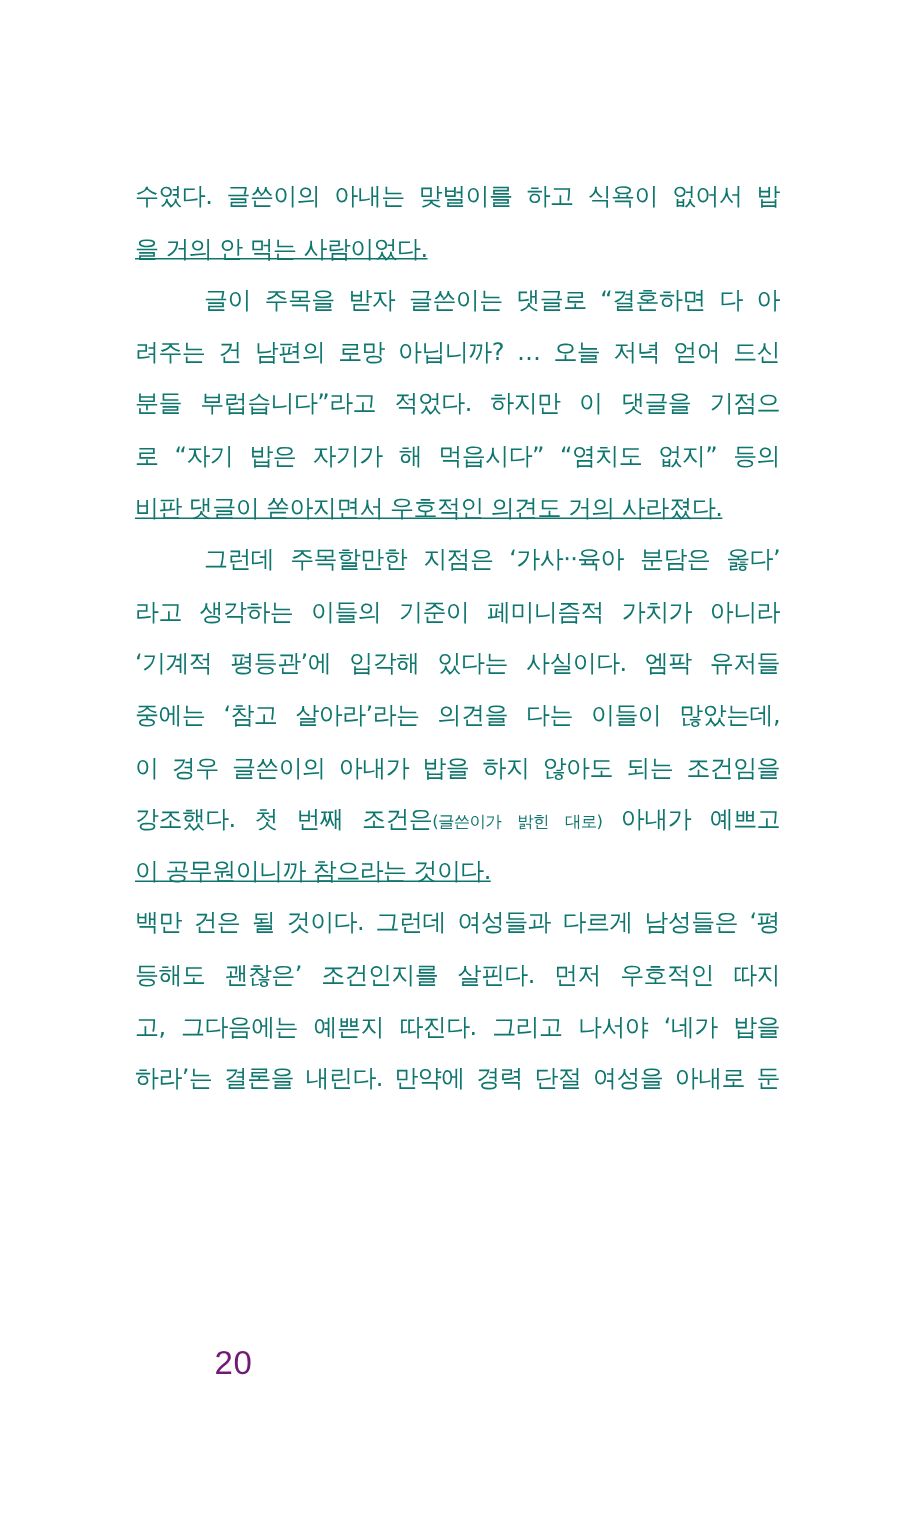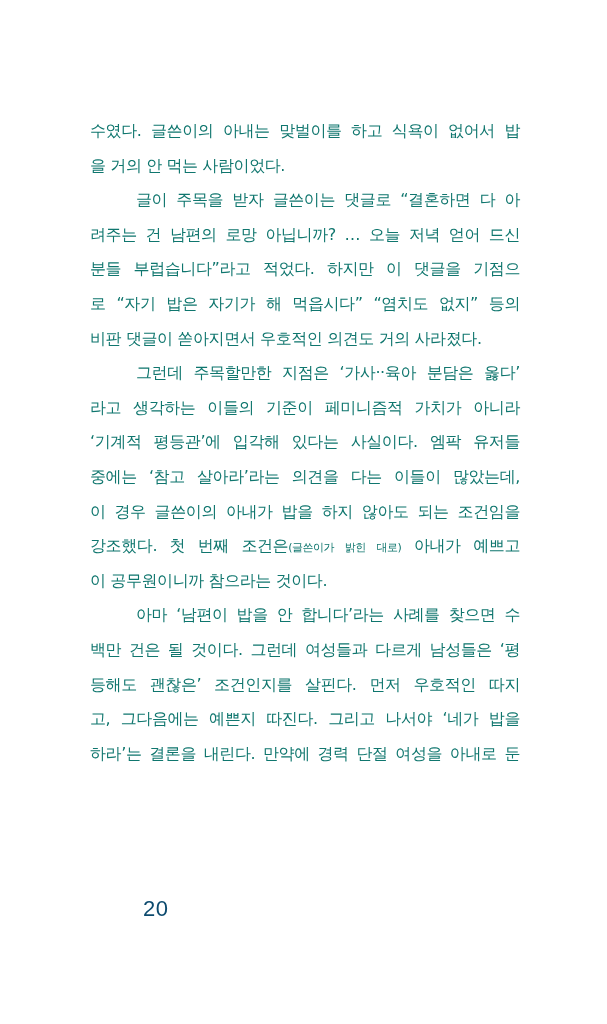--- a/index.html
+++ b/index.html
@@ -19,28 +19,28 @@
     .line {
       height: 34.6px;
       line-height: 34.6px;
       font-size: 16px;
       white-space: nowrap;
       letter-spacing: -0.4px;
       text-align: justify;
       text-align-last: justify;
       color: #0f766e;
     }
-    .line.last { text-align-last: left; }
+    .line.last { text-align-last: left; text-decoration: underline; }
     .line.indent { padding-left: 46px; }
     .small { font-size: 11px; letter-spacing: -0.5px; }
     .page-number {
       position: absolute;
       left: 143px; top: 896px;
       font-size: 22px;
-      color: #0c4a6e;
+      color: #701a75;
       font-family: "Liberation Sans", sans-serif;
       letter-spacing: 0.5px;
     }
   </style>
 </head>
 <body>
 
 <div class="page">
   <div class="line">수였다. 글쓴이의 아내는 맞벌이를 하고 식욕이 없어서 밥</div>
   <div class="line last">을 거의 안 먹는 사람이었다.</div>
@@ -51,20 +51,19 @@
   <div class="line last">비판 댓글이 쏟아지면서 우호적인 의견도 거의 사라졌다.</div>
   <div class="line indent">그런데 주목할만한 지점은 ‘가사··육아 분담은 옳다’</div>
   <div class="line">라고 생각하는 이들의 기준이 페미니즘적 가치가 아니라</div>
   <div class="line">‘기계적 평등관’에 입각해 있다는 사실이다. 엠팍 유저들</div>
   <div class="line">중에는 ‘참고 살아라’라는 의견을 다는 이들이 많았는데,</div>
   <div class="line">이 경우 글쓴이의 아내가 밥을 하지 않아도 되는 조건임을</div>
   <div class="line">
     <span>강조했다. 첫 번째 조건은</span><span class="small">(글쓴이가 밝힌 대로)</span><span> 아내가 예쁘고</span>
   </div>
   <div class="line last">이 공무원이니까 참으라는 것이다.</div>
-  <div class="line indent">아마 ‘남편이 밥을 안 합니다’라는 사례를 찾으면 수</div>
   <div class="line">백만 건은 될 것이다. 그런데 여성들과 다르게 남성들은 ‘평</div>
   <div class="line">등해도 괜찮은’ 조건인지를 살핀다. 먼저 우호적인 따지</div>
   <div class="line">고, 그다음에는 예쁜지 따진다. 그리고 나서야 ‘네가 밥을</div>
   <div class="line">하라’는 결론을 내린다. 만약에 경력 단절 여성을 아내로 둔</div>
 </div>
 
 <div class="page-number">20</div>
 
 </body></html>

